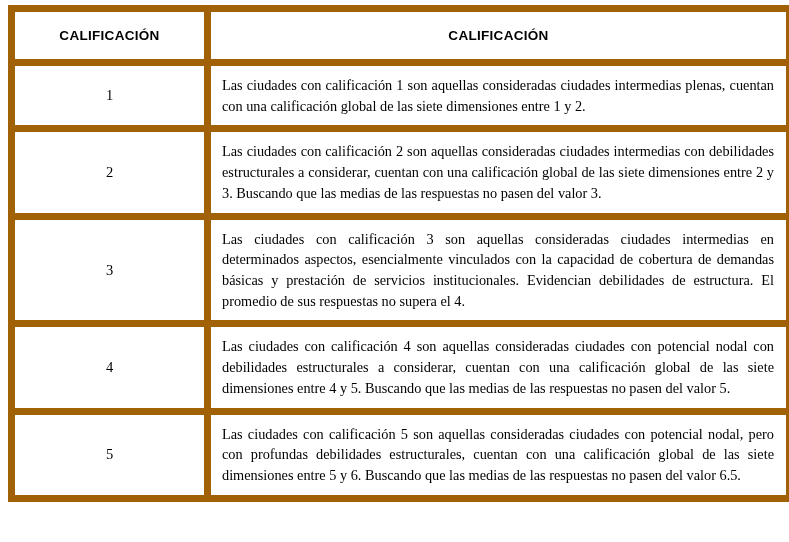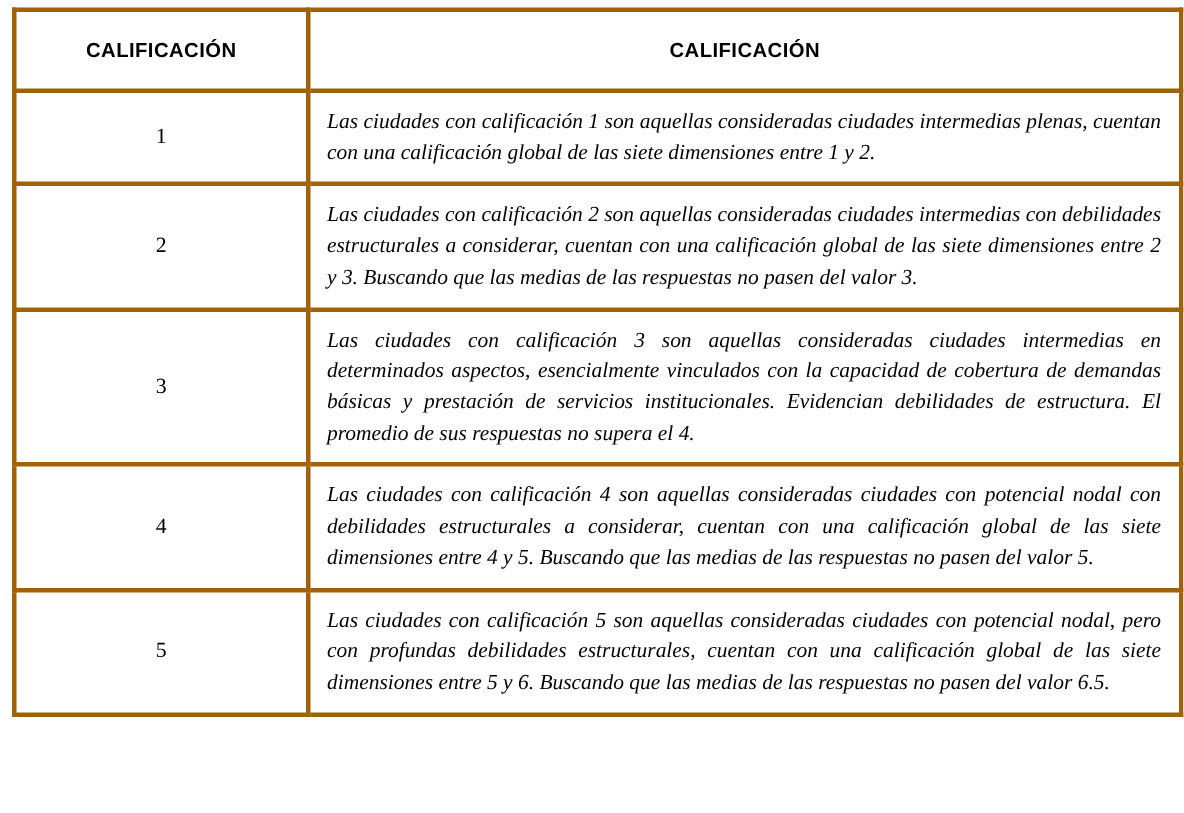--- a/index.html
+++ b/index.html
@@ -23,21 +23,21 @@
   }
   table.rating-table {
     border-collapse: collapse;
     width: 778px;
     margin-left: 4px;
     margin-top: 3px;
     table-layout: fixed;
   }
   table.rating-table th,
   table.rating-table td {
-    border: 3px solid #a16207;
+    border: 7px solid #a16207;
     box-sizing: border-box;
     vertical-align: middle;
   }
   col.col-grade { width: 196px; }
   col.col-desc  { width: 582px; }
 
   th.head-cell {
     font-family: "Liberation Sans", sans-serif;
     font-weight: bold;
     font-size: 13.5px;
@@ -52,21 +52,20 @@
     text-align: center;
     padding: 6px 4px;
   }
   td.desc-cell {
     font-family: "Liberation Serif", serif;
     font-size: 14.3px;
     line-height: 1.45;
     text-align: justify;
     text-justify: inter-word;
     padding: 9px 12px 9px 11px;
-    font-style: italic;
   }
 </style>
 </head>
 <body>
 
 <div class="page">
   <table class="rating-table">
     <colgroup>
       <col class="col-grade">
       <col class="col-desc">

